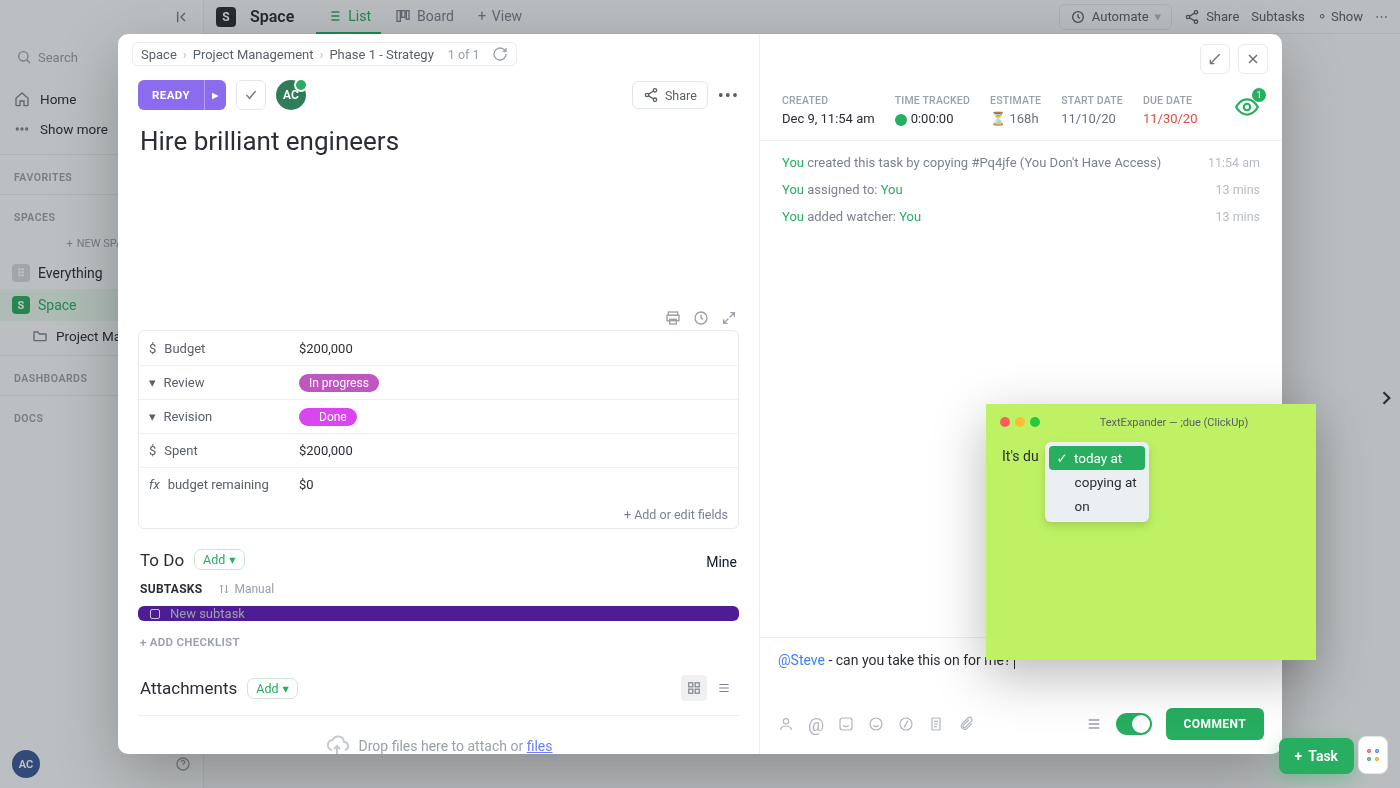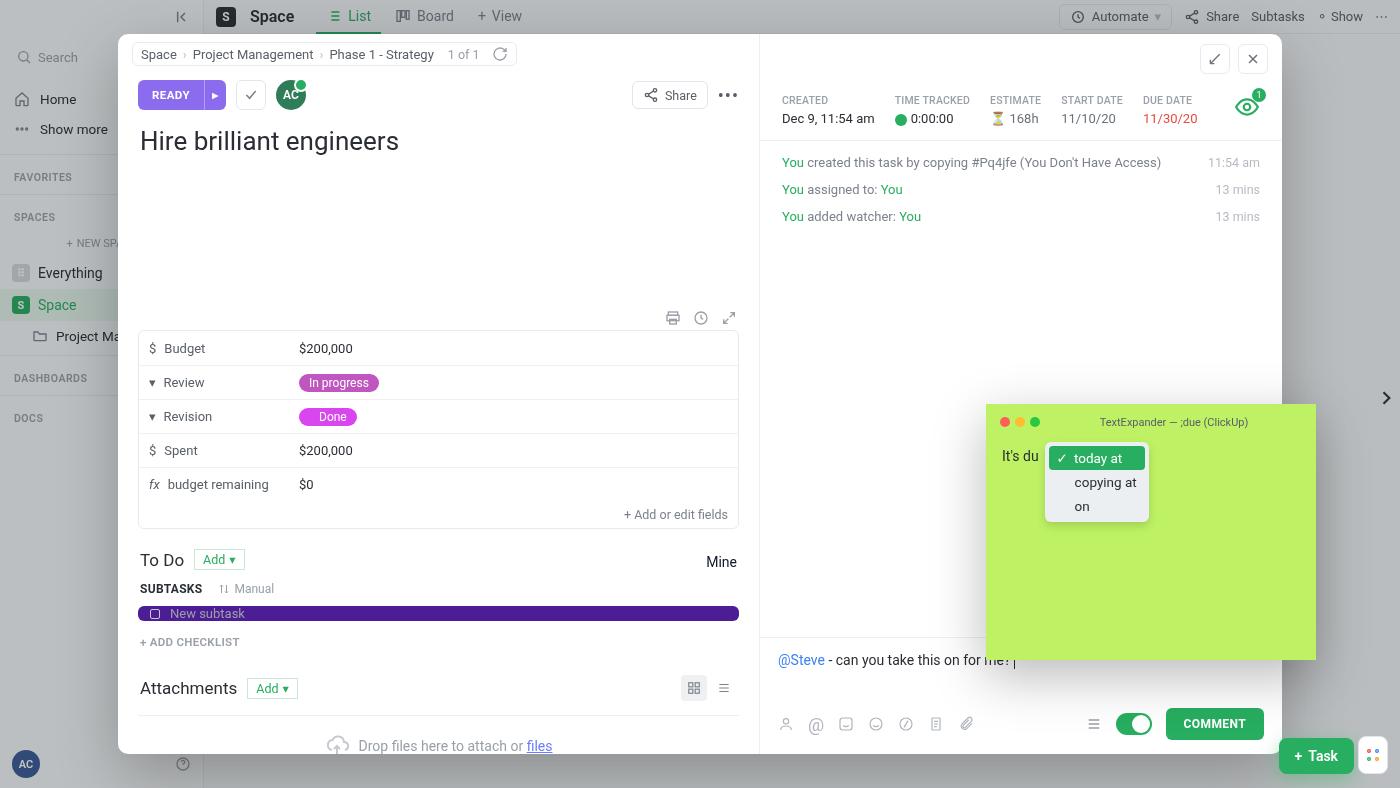--- a/index.html
+++ b/index.html
@@ -73,21 +73,21 @@
 .field-label { width:150px; display:flex; align-items:center; gap:8px; padding:0 10px; color:#5a6068; }
 .field-value { flex:1; padding:0 10px; }
 .badge { display:inline-block; font-size:12px; padding:2px 10px; border-radius:10px; color:#fff; }
 .badge.progress { background:#c056c0; }
 .badge.done { background:#d946ef;padding-left:20px; }
 .add-fields { text-align:right; font-size:12.5px; color:#7c828d; padding:6px 10px; }
 
 
 .section-head { display:flex; align-items:flex-end; gap:10px; padding:16px 22px 8px; }
 .section-head .title { font-size:17px; font-weight:400; }
-.add-chip { border:1px solid #c9e9d3; color:#27ae60; font-size:12.5px; border-radius:0; padding:2px 8px; display:flex; align-items:center; gap:4px; }
+.add-chip { border:1px solid #c9e9d3; color:#27ae60; font-size:12.5px; border-radius:7px; padding:2px 8px; display:flex; align-items:center; gap:4px; }
 .mine { margin-left:auto; font-size:14px; color:#0f172a; }
 .subtabs { display:flex; align-items:center; gap:16px; padding:4px 22px; font-size:12px; }
 .subtabs .active { font-weight:700; text-transform:uppercase; letter-spacing:.3px; }
 .subtabs .sort { color:#9aa0a8; display:flex; align-items:center; gap:4px; }
 .new-subtask { margin:6px 20px; background:#4c1d95; border-radius:6px; height:36px; display:flex; align-items:center; gap:10px; padding:0 12px; color:#9aa0a8; font-size:13px; }
 .add-checklist { padding:8px 22px; font-size:11.5px; font-weight:600; letter-spacing:.3px; color:#9aa0a8; }
 
 
 .attach-head { display:flex; align-items:center; gap:10px; padding:18px 22px 6px; }
 .attach-head .title { font-size:17px; }

